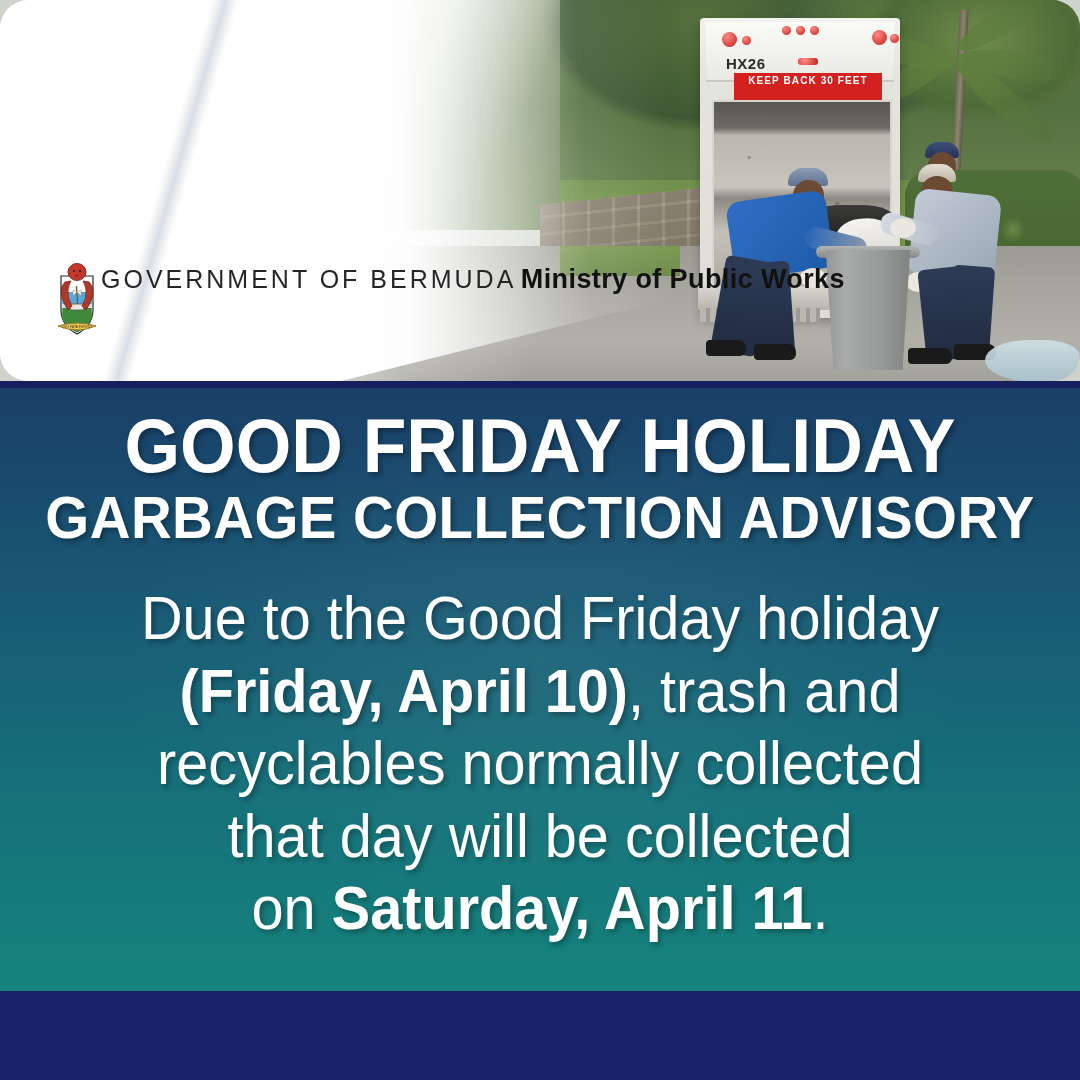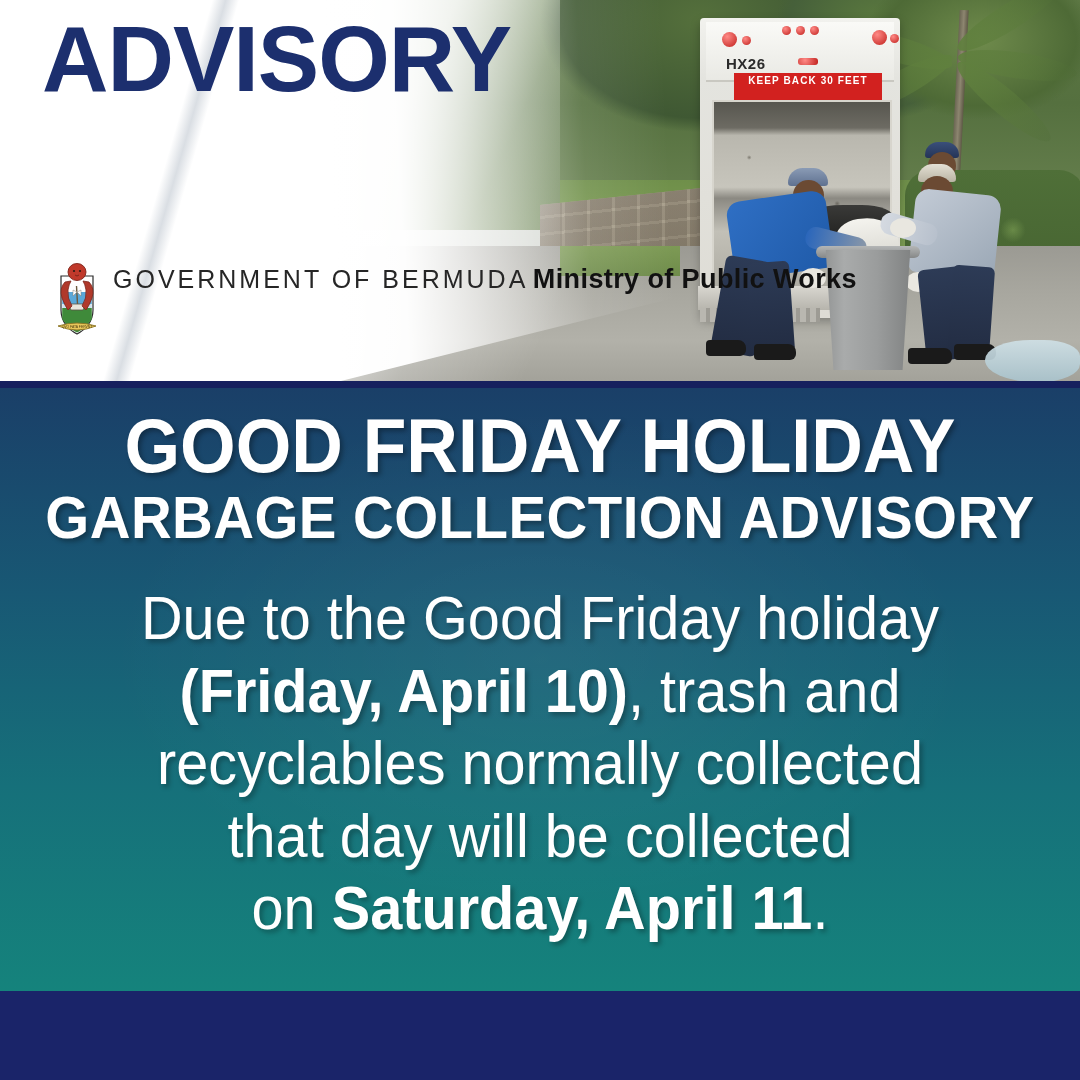--- a/index.html
+++ b/index.html
@@ -27,20 +27,21 @@
     height: 381px;
     overflow: hidden;
     background: #cfd3cc;
   }
 
   
   .photo {
     position: absolute;
     inset: 0;
     overflow: hidden;
+    border-radius: 28px;
   }
   .sky-trees {
     position: absolute;
     left: 0; top: 0; width: 1080px; height: 230px;
     background:
       radial-gradient(ellipse 160px 110px at 980px 40px, #6f8b4c 0%, #4e6a36 60%, rgba(78,106,54,0) 72%),
       radial-gradient(ellipse 140px 120px at 880px 30px, #5d7c3f 0%, #46603a 65%, rgba(70,96,58,0) 75%),
       radial-gradient(ellipse 200px 140px at 700px 20px, #55703c 0%, #3f5833 70%, rgba(63,88,51,0) 80%),
       linear-gradient(180deg, #5d7844 0%, #55703f 45%, #6b8452 100%);
   }
@@ -245,21 +246,21 @@
     left: 55px; top: 262px;
     display: flex;
     align-items: flex-start;
     z-index: 5;
   }
   .crest {
     width: 44px;
     height: 76px;
     flex: none;
   }
-  .gov-text { margin-left: 14px; padding-top: 2px; }
+  .gov-text { margin-left: 2px; padding-top: 2px; }
   .gov-line1 {
     font-family: "Liberation Sans", sans-serif;
     font-weight: 400;
     font-size: 25px;
     letter-spacing: 3.0px;
     color: #262626;
     white-space: nowrap;
   }
   .gov-rule {
     height: 2px;
@@ -416,21 +417,20 @@
       <div class="bin-rim"></div>
       <div class="bin"></div>
       <div class="trash-bag-blue"></div>
 
       <div class="sweep2"></div>
       <div class="sweep"></div>
       <div class="sweep-streak"></div>
     </div>
 
     <div class="headline-block">
-      <div class="headline-line">ADVISORY</div>
     </div>
 
     <div class="gov-logo">
       <span class="crest">
         <svg viewBox="0 0 44 76" width="44" height="76" aria-hidden="true">
 
           <path d="M6 14 H38 V48 C38 60 30 68 22 72 C14 68 6 60 6 48 Z" fill="#ffffff" stroke="#2b2b2b" stroke-width="1.2"></path>
 
           <rect x="7.2" y="30" width="29.6" height="12" fill="#5aa8d8"></rect>
           <path d="M7.2 46 H36.8 V57 C33 63 27 68 22 70.6 C17 68 11 63 7.2 57 Z" fill="#3f8a3a"></path>

